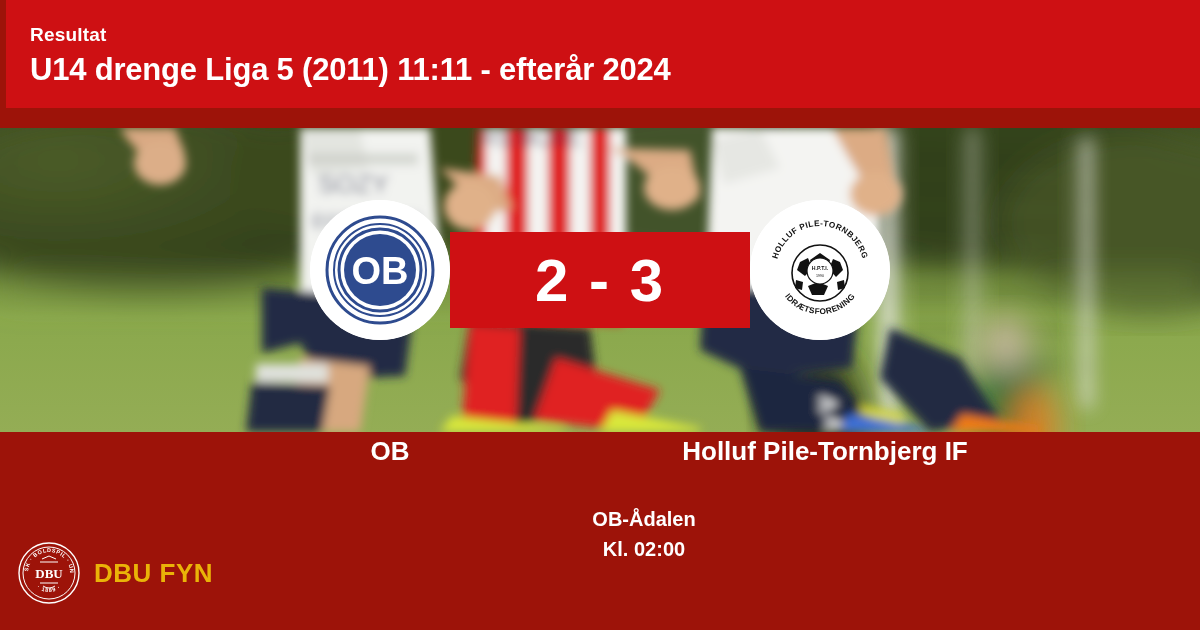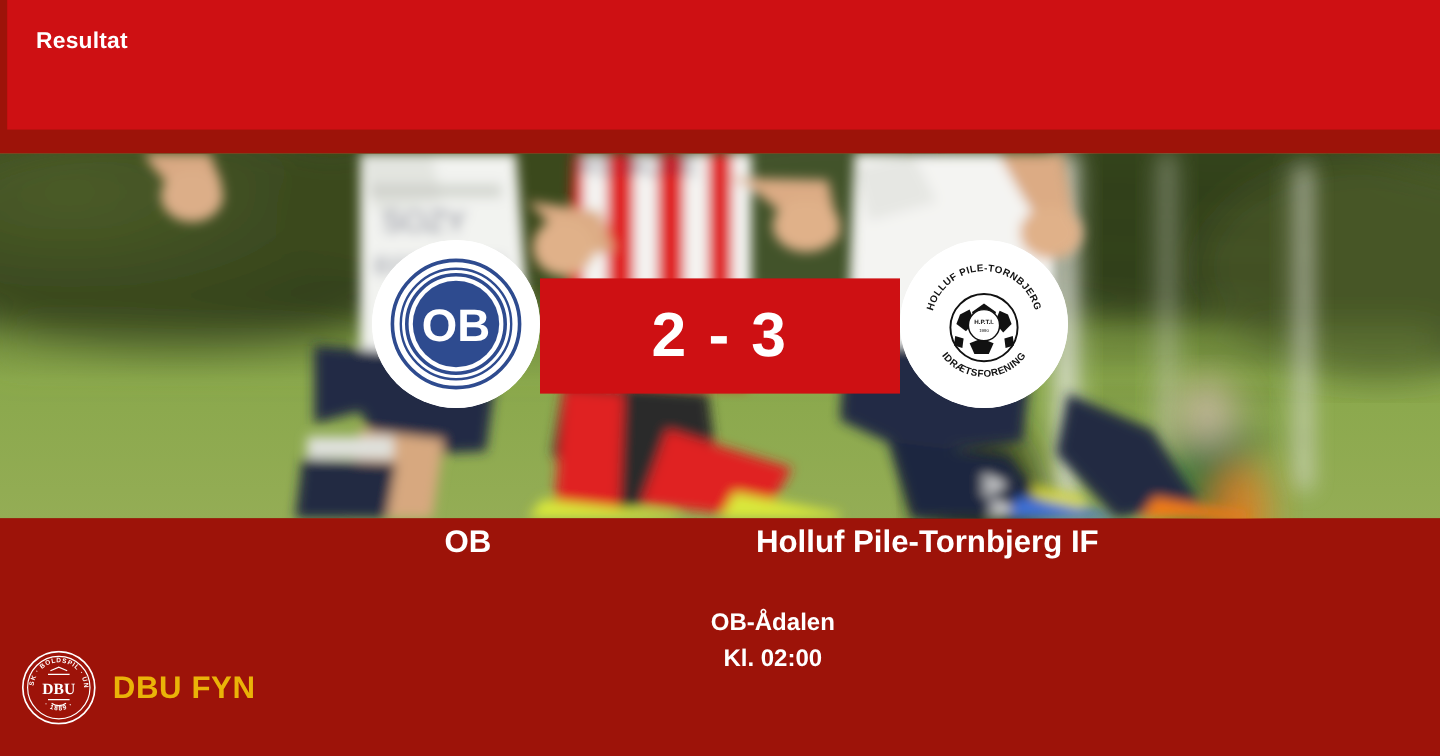--- a/index.html
+++ b/index.html
@@ -60,21 +60,21 @@
   }
   .score-text {
     position:absolute;
     left:450px; top:232px;
     width:300px; height:96px;
     z-index:7;
     display:flex;
     align-items:center;
     justify-content:center;
     color:#ffffff;
-    font-size:52px;
+    font-size:60px;
     font-weight:bold;
     letter-spacing:2px;
   }
 
   
   .badge {
     position:absolute;
     top:200px;
     width:140px; height:140px;
     border-radius:50%;
@@ -101,21 +101,21 @@
     align-items:center;
   }
   .team-name {
     color:#ffffff;
     font-size:26px;
     font-weight:bold;
     text-align:center;
     white-space:nowrap;
   }
   .team-home { position:absolute; left:300px; width:180px; }
-  .team-away { position:absolute; left:630px; width:390px; text-align:left; }
+  .team-away { position:absolute; left:630px; width:390px; text-align:center; }
 
   .match-info {
     position:absolute;
     left:0; top:72px;
     width:1200px;
     text-align:center;
     color:#ffffff;
     margin-left:44px;
   }
   .match-info div {
@@ -141,20 +141,21 @@
     letter-spacing:0.5px;
   }
 </style>
 </head>
 <body>
 
 <div class="canvas">
 
   <div class="header">
     <div class="header-kicker">Resultat</div>
+    <div class="header-title">U14 drenge Liga 5 (2011) 11:11 - efterår 2024</div>
   </div>
 
   <div class="photo">
     <svg viewBox="0 0 1200 304" preserveAspectRatio="none" aria-hidden="true">
       <defs>
         <linearGradient id="grassG" x1="0" y1="0" x2="0" y2="1">
           <stop offset="0%" stop-color="#3f4f22"></stop>
           <stop offset="38%" stop-color="#5d7632"></stop>
           <stop offset="62%" stop-color="#8aa84c"></stop>
           <stop offset="100%" stop-color="#94ad55"></stop>

